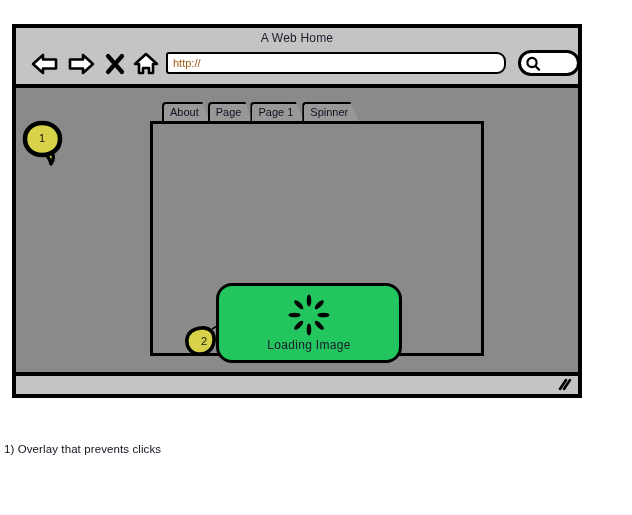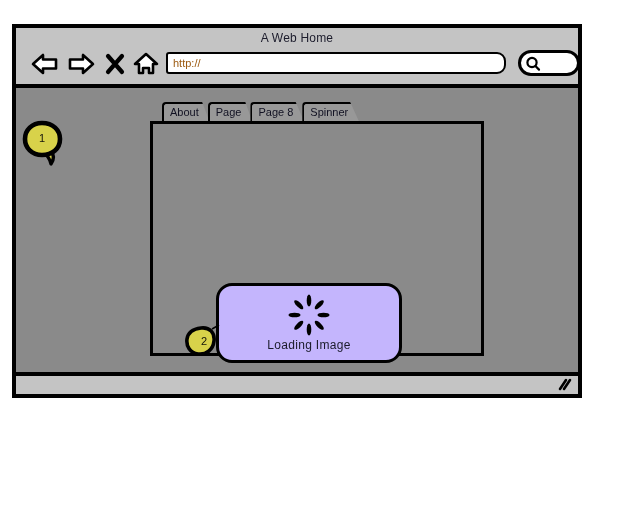--- a/index.html
+++ b/index.html
@@ -158,21 +158,21 @@
     width: 100%;
     height: 100%;
     background: rgba(0,0,0,0);
   }
   #loading-dialog {
     position: absolute;
     left: 200px;
     top: 195px;
     width: 186px;
     height: 80px;
-    background: #c4b5fd;
+    background: #22c55e;
     border: 3px solid #000000;
     border-radius: 16px;
     box-sizing: border-box;
     text-decoration: underline;
   }
   #spinner {
     position: absolute;
     left: 50%;
     top: 8px;
     margin-left: -21px;
@@ -293,21 +293,21 @@
   <div id="page-viewport">
 
     <div id="tab-bar">
       <div class="tab">
         <span>About</span>
       </div>
       <div class="tab">
         <span>Page</span>
       </div>
       <div class="tab">
-        <span>Page 8</span>
+        <span>Page 1</span>
       </div>
       <div class="tab">
         <span>Spinner</span>
       </div>
     </div>
 
     <div id="content-panel"></div>
 
     <div id="modal-overlay"></div>
 
@@ -367,13 +367,14 @@
 
 <div class="marker" id="marker-1">
   <svg width="52" height="48" viewBox="0 0 52 48">
     <path d="M30 28 C34 34 34 40 31 44 C30 39 27 35 23 32 Z" fill="#d8d24a" stroke="#000000" stroke-width="3.4" stroke-linejoin="round"></path>
     <path d="M22 3 C33 3 40 10 40 19 C40 29 32 35 22 35 C12 35 5 28 5 19 C5 10 12 3 22 3 Z" fill="#d8d24a" stroke="#000000" stroke-width="4.6" stroke-linejoin="round"></path>
   </svg>
   <div class="marker-num">1</div>
 </div>
 
 <div id="caption-list">
+  <div class="caption-item">1) Overlay that prevents clicks</div>
 </div>
 
 </body></html>

